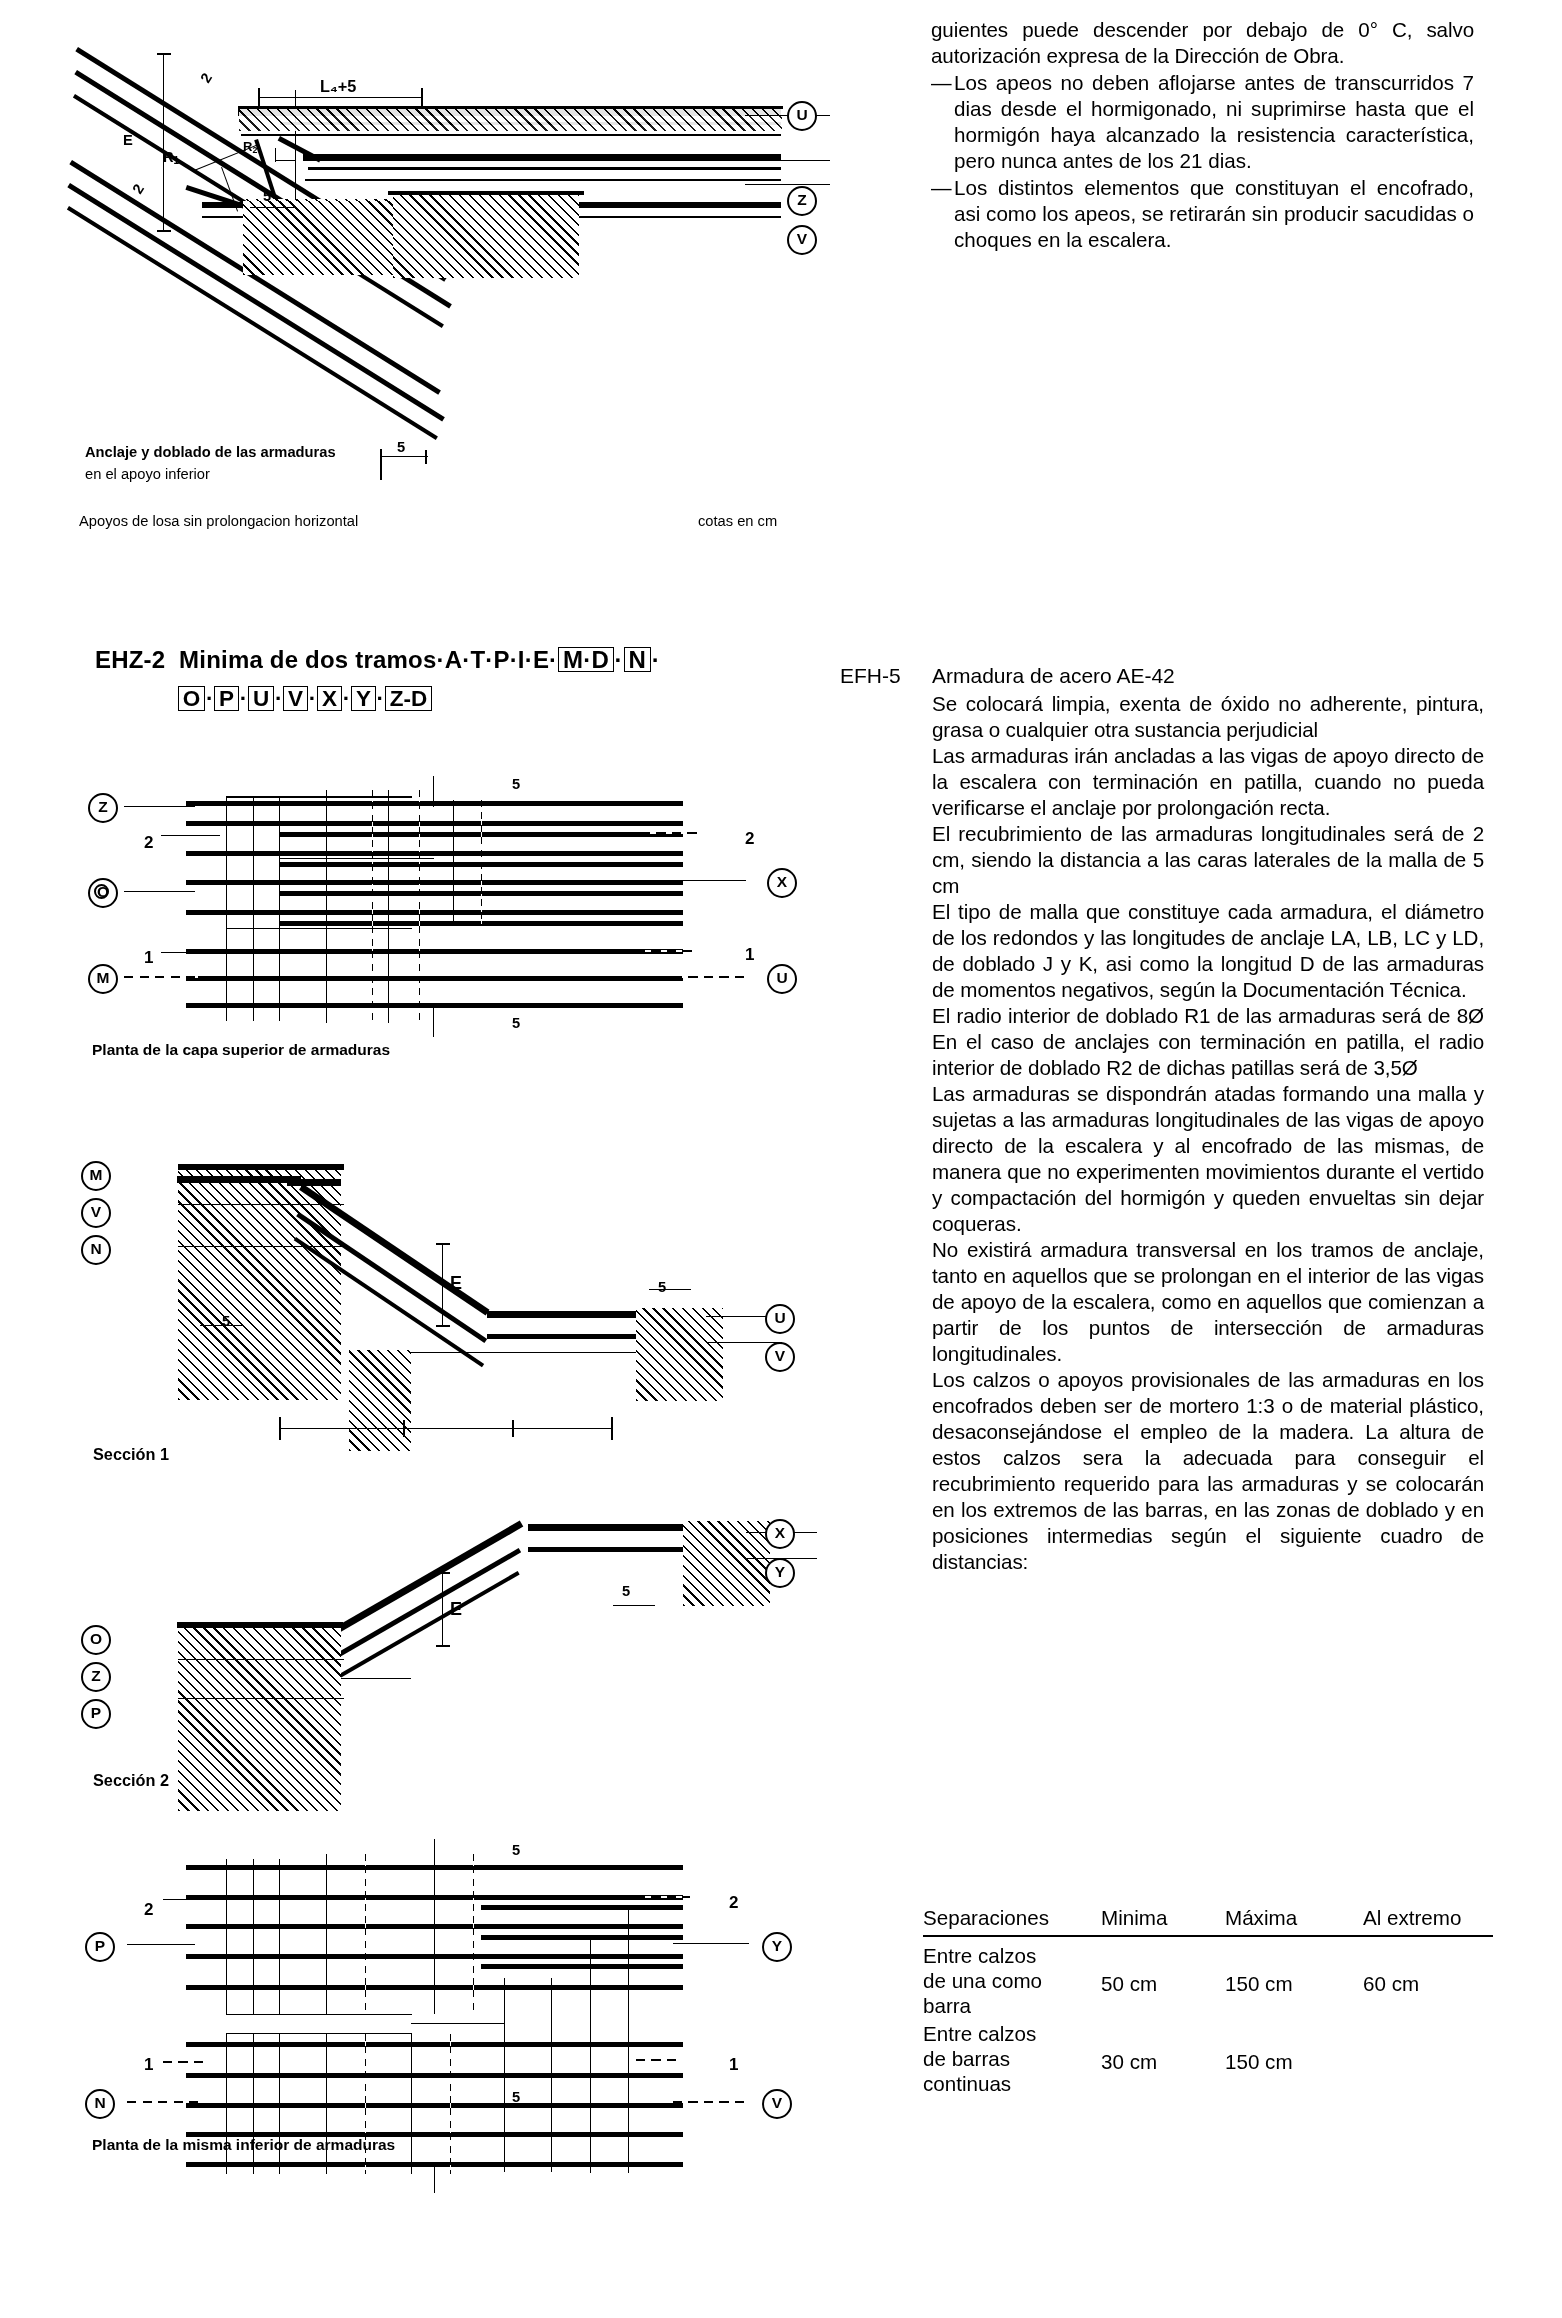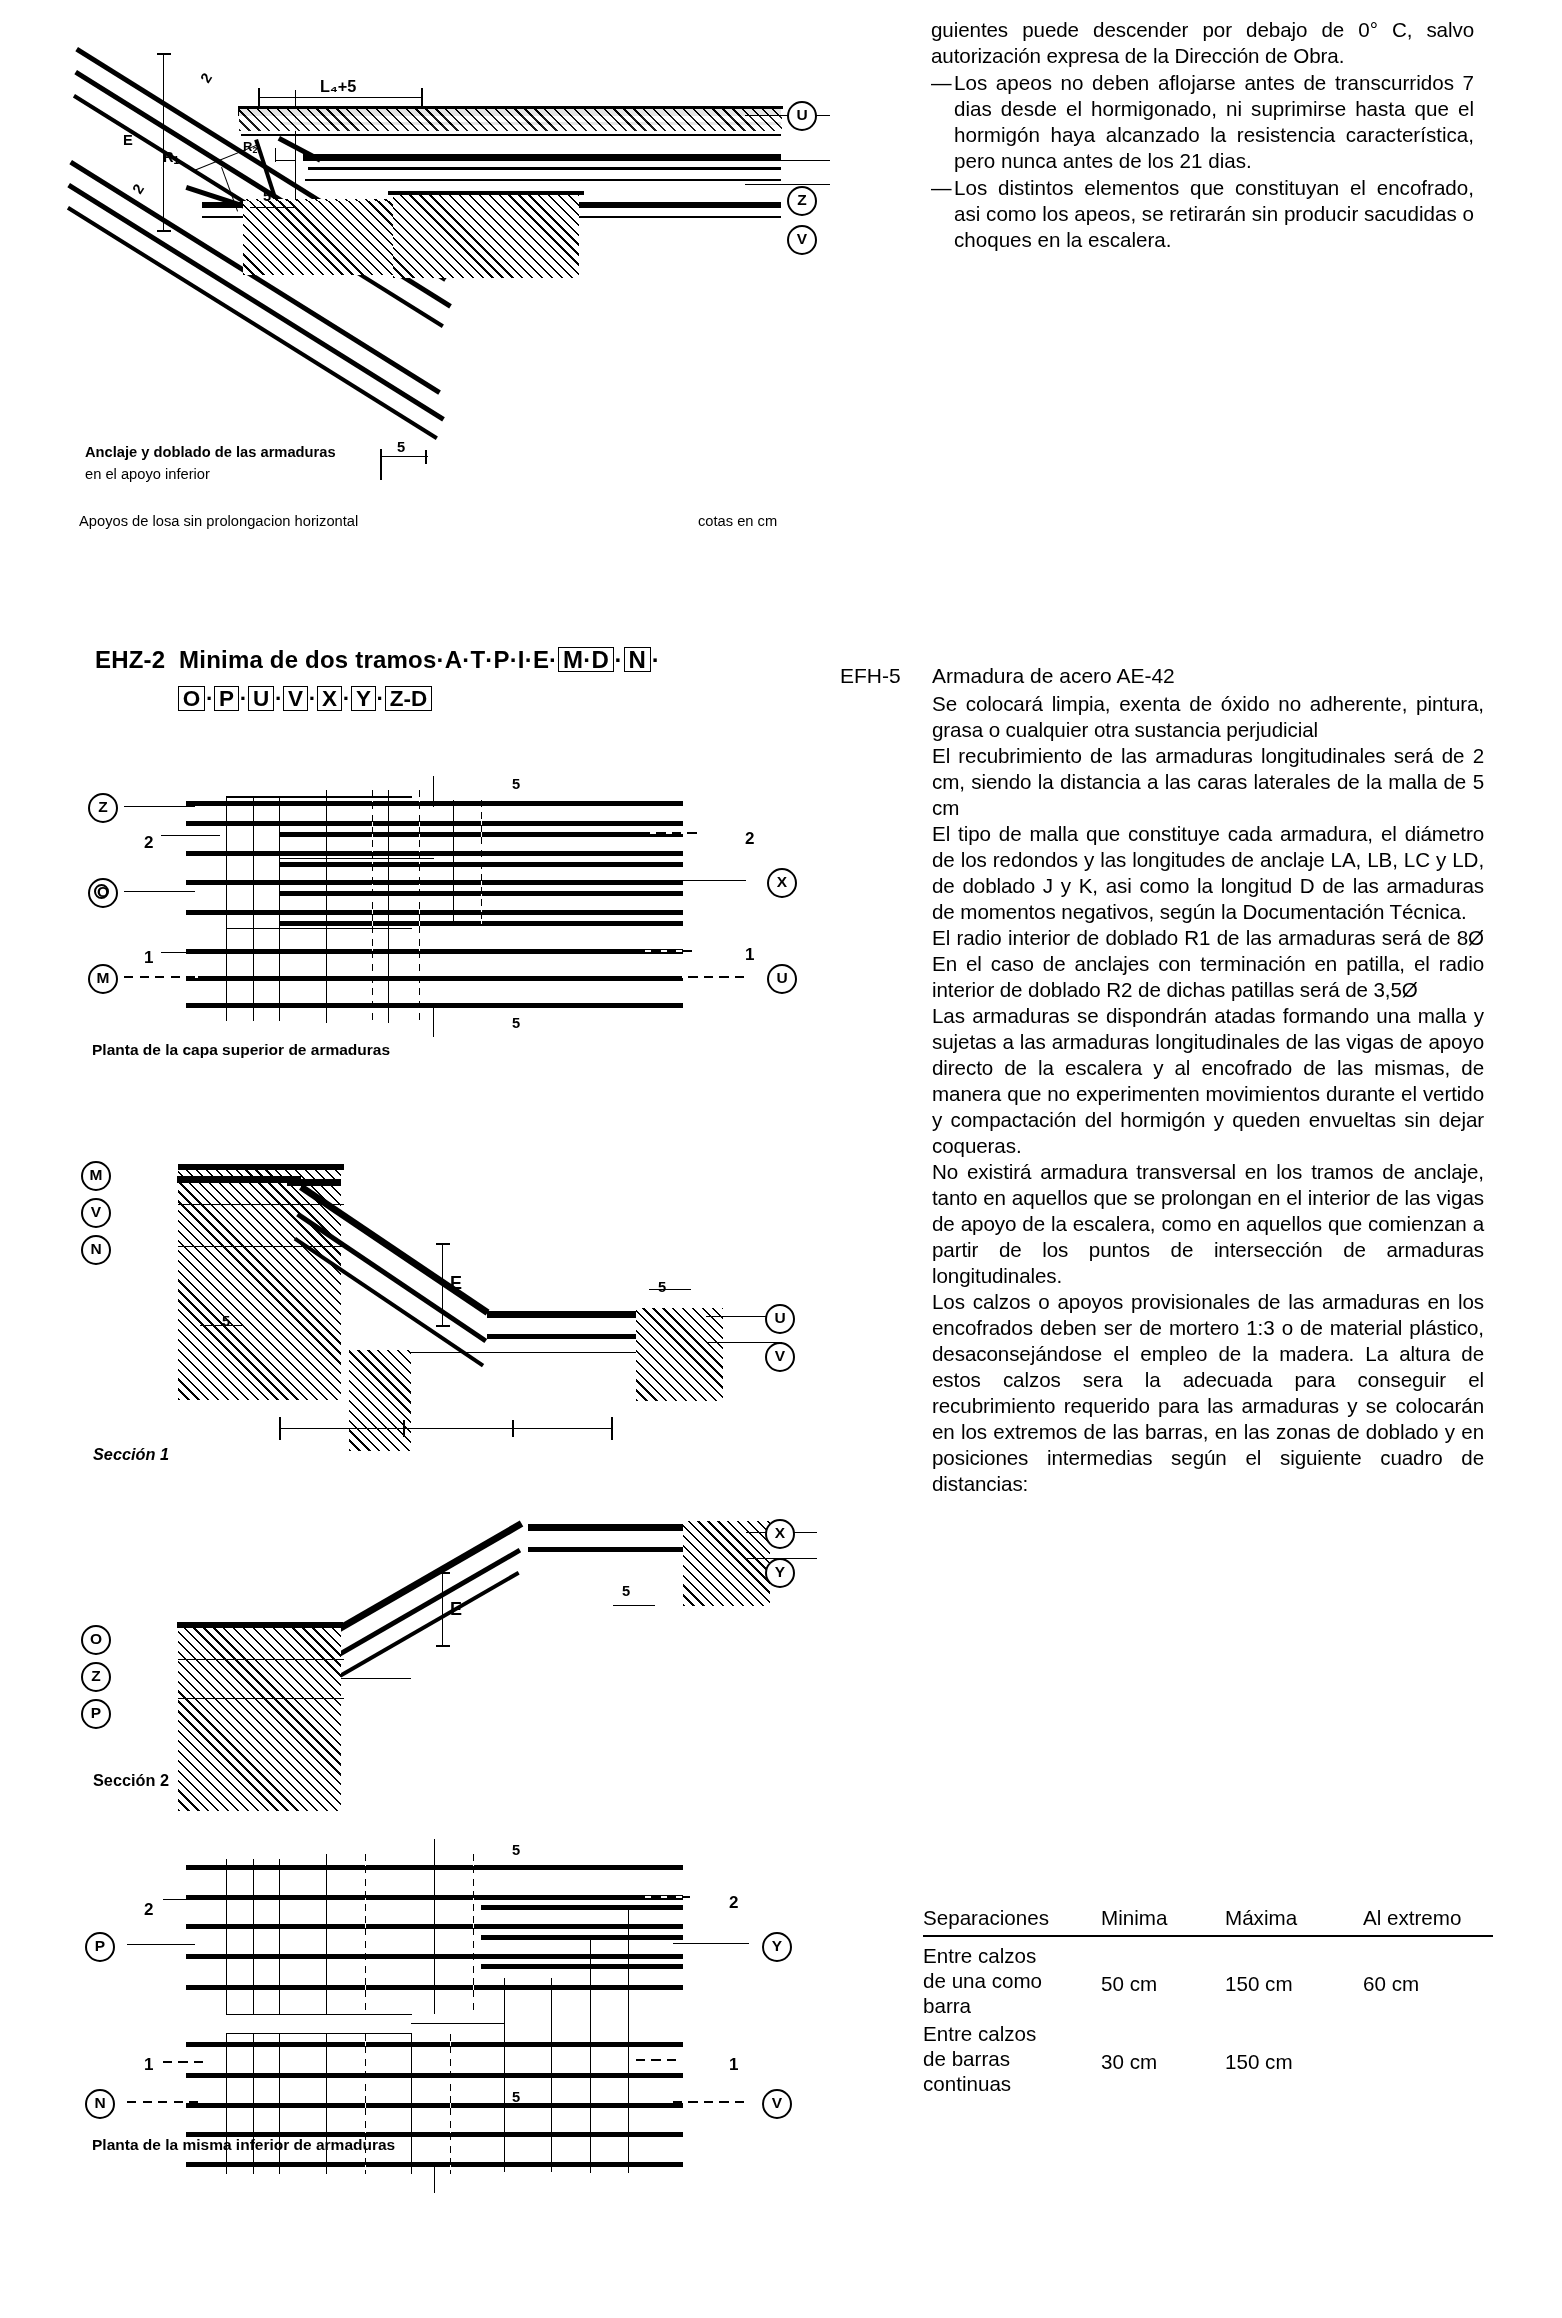--- a/index.html
+++ b/index.html
@@ -285,21 +285,21 @@
 <div class="dim" style="left:450px;top:1273px;font-size:18px;">E</div>
 <div class="dim" style="left:222px;top:1313px;">5</div>
 <div class="dim" style="left:658px;top:1279px;">5</div>
 
 <div class="mark" style="left:81px;top:1161px;">M</div>
 <div class="mark" style="left:81px;top:1198px;">V</div>
 <div class="mark" style="left:81px;top:1235px;">N</div>
 <div class="mark" style="left:765px;top:1304px;">U</div>
 <div class="mark" style="left:765px;top:1342px;">V</div>
 
-<div class="cap-s cap-b" style="left:93px;top:1445px;font-style:italic;">Sección 1</div>
+<div class="cap-s cap-b" style="left:93px;top:1445px;">Sección 1</div>
 
 <div class="dw" style="left:93px;top:1513px;width:729px;height:310px;">
 
   <div class="bar" style="left:435px;top:11px;width:241px;height:7px;"></div>
   <div class="bar" style="left:435px;top:34px;width:241px;height:5.4px;"></div>
   <div class="hatch" style="left:590px;top:7.8px;width:87px;height:85px;"></div>
 
   <div class="bar" style="left:225px;top:124px;width:233px;height:7px;transform:rotate(-30deg);transform-origin:0 0;"></div>
   <div class="bar" style="left:223px;top:152px;width:234px;height:5.4px;transform:rotate(-30deg);transform-origin:0 0;"></div>
   <div class="bar" style="left:222px;top:175px;width:234px;height:3.9px;transform:rotate(-30deg);transform-origin:0 0;"></div>
@@ -402,20 +402,21 @@
 
 <div class="cap cap-b" style="left:92px;top:2135px;font-size:15.5px;">Planta de la misma inferior de armaduras</div>
 
 <div class="spec">
   <div class="spec-head">
     <span class="spec-code">EFH-5</span>
     <span class="spec-title">Armadura de acero AE-42</span>
   </div>
   <div class="spec-body">
     <p class="sp">Se colocará limpia, exenta de óxido no adherente, pintura, grasa o cualquier otra sustancia perjudicial</p>
+    <p class="sp">Las armaduras irán ancladas a las vigas de apoyo directo de la escalera con terminación en patilla, cuando no pueda verificarse el anclaje por prolongación recta.</p>
     <p class="sp">El recubrimiento de las armaduras longitudinales será de 2 cm, siendo la distancia a las caras laterales de la malla de 5 cm</p>
     <p class="sp">El tipo de malla que constituye cada armadura, el diámetro de los redondos y las longitudes de anclaje LA, LB, LC y LD, de doblado J y K, asi como la longitud D de las armaduras de momentos negativos, según la Documentación Técnica.</p>
     <p class="sp">El radio interior de doblado R1 de las armaduras será de 8Ø En el caso de anclajes con terminación en patilla, el radio interior de doblado R2 de dichas patillas será de 3,5Ø</p>
     <p class="sp">Las armaduras se dispondrán atadas formando una malla y sujetas a las armaduras longitudinales de las vigas de apoyo directo de la escalera y al encofrado de las mismas, de manera que no experimenten movimientos durante el vertido y compactación del hormigón y queden envueltas sin dejar coqueras.</p>
     <p class="sp">No existirá armadura transversal en los tramos de anclaje, tanto en aquellos que se prolongan en el interior de las vigas de apoyo de la escalera, como en aquellos que comienzan a partir de los puntos de intersección de armaduras longitudinales.</p>
     <p class="sp">Los calzos o apoyos provisionales de las armaduras en los encofrados deben ser de mortero 1:3 o de material plástico, desaconsejándose el empleo de la madera. La altura de estos calzos sera la adecuada para conseguir el recubrimiento requerido para las armaduras y se colocarán en los extremos de las barras, en las zonas de doblado y en posiciones intermedias según el siguiente cuadro de distancias:</p>
   </div>
 </div>
 
 <div class="tbl">

